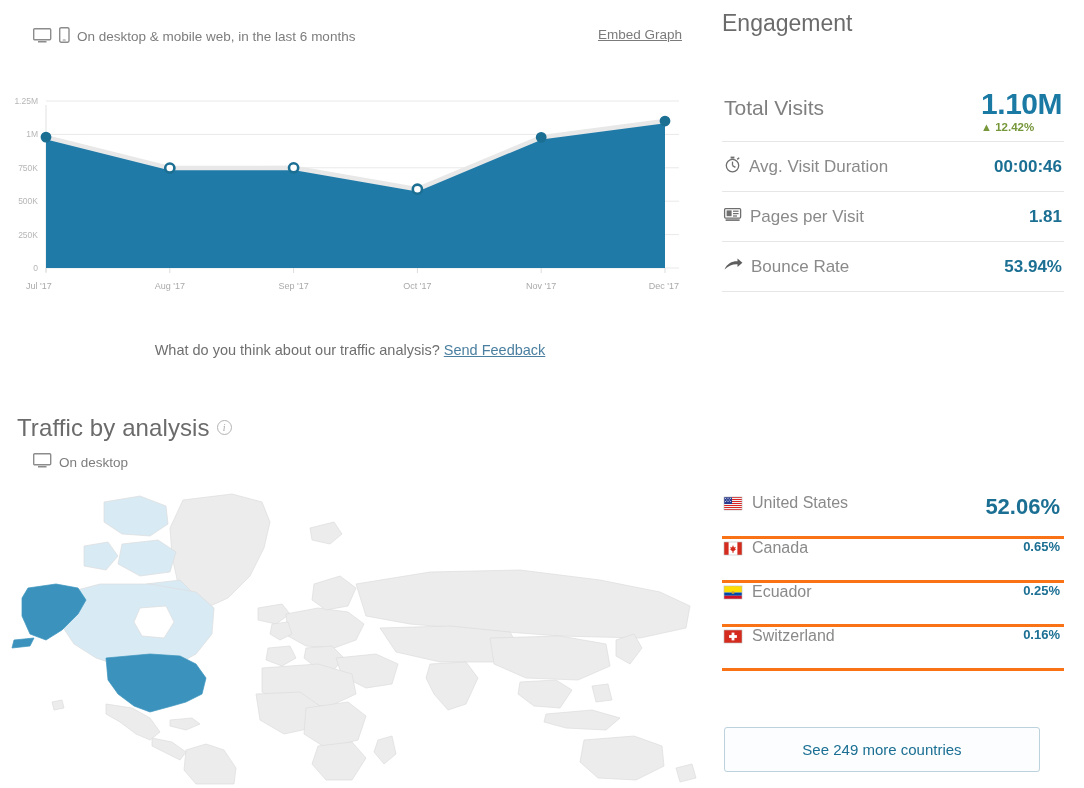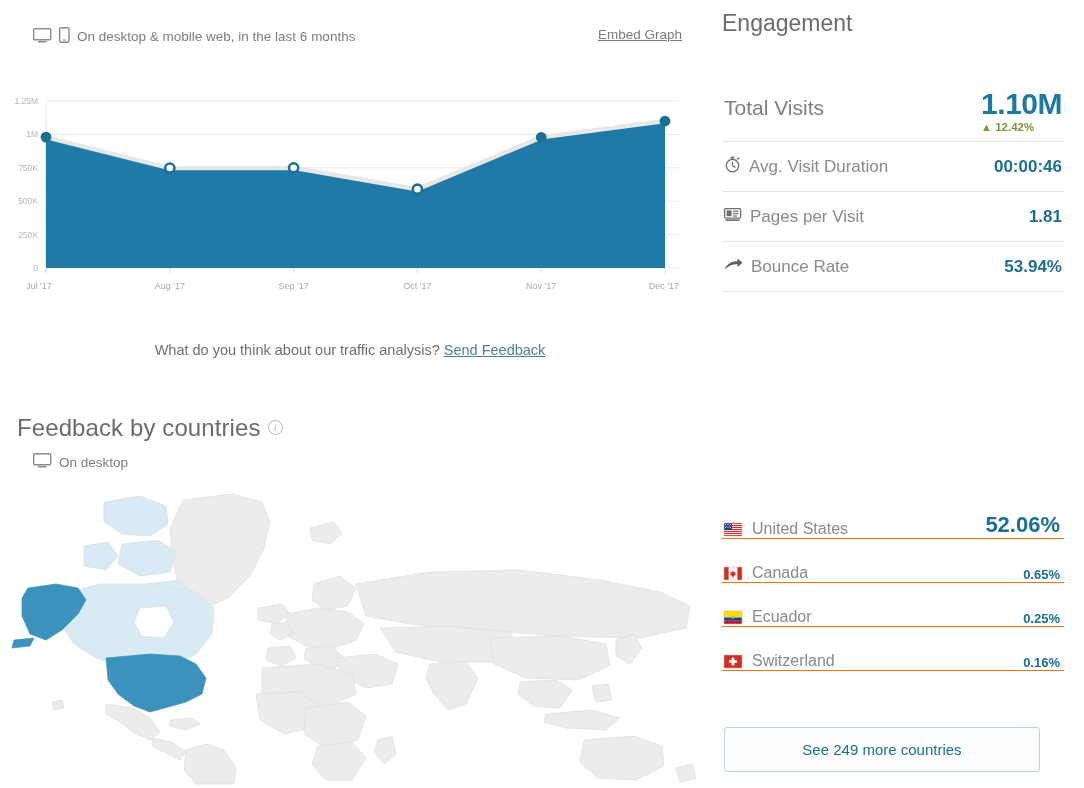--- a/index.html
+++ b/index.html
@@ -71,22 +71,22 @@
   .eng-label.big { font-size:21px; color:#7f7f7f; padding-top:8px;}
   .eng-val { font-size:17px; color:#1b6f93; font-weight:bold; }
   .eng-val-wrap { text-align:left; }
   .eng-val.big { font-size:30px; font-weight:bold; color:#1b7aa3; line-height:32px; letter-spacing:-.5px;}
   .eng-delta { font-size:11.5px; color:#76973a; font-weight:bold; margin-top:1px;}
   .eng-delta .caret { font-size:11px; }
 
   
   .ctry-list { position:absolute; left:722px; top:494px; width:342px; }
   .ctry-row {
-    display:flex; align-items:flex-end; justify-content:space-between;
-    height:44px; border-bottom:1px solid #f97316; padding:0 4px 0 2px;
+    display:flex; align-items:flex-start; justify-content:space-between;
+    height:44px; border-bottom:3px solid #f97316; padding:0 4px 0 2px;
   }
   .ctry-row.first { height:45px; }
   .ctry-left { display:flex; align-items:center; gap:10px; }
   .ctry-name { font-size:16px; color:#8a8a8a; }
   .ctry-val { font-size:13px; font-weight:bold; color:#1b6f93; }
   .ctry-val.big { font-size:22px; }
   .flag { width:18px; height:13px; display:block; border:0; }
 
   .see-more {
     position:absolute; left:724px; top:727px; width:316px; height:45px;
@@ -170,21 +170,21 @@
       </svg>
     </div>
 
     <div class="feedback">
       <span>What do you think about our traffic analysis?</span>
       <a>Send Feedback</a>
     </div>
 
     <div class="tc-head">
       <div>
-        <span class="h-title">Feedback by countries</span><span class="info-icon">i</span>
+        <span class="h-title">Traffic by analysis</span><span class="info-icon">i</span>
       </div>
       <div class="sub-line">
         <span>
           <svg width="19" height="15" viewBox="0 0 19 15">
               <rect x="0.7" y="0.7" width="17" height="11" rx="1" fill="none" stroke="#8c8c8c" stroke-width="1.4"></rect>
               <rect x="5" y="13" width="8.5" height="1.5" fill="#8c8c8c"></rect>
             </svg>
         </span>
         <span class="txt">On desktop</span>
       </div>

